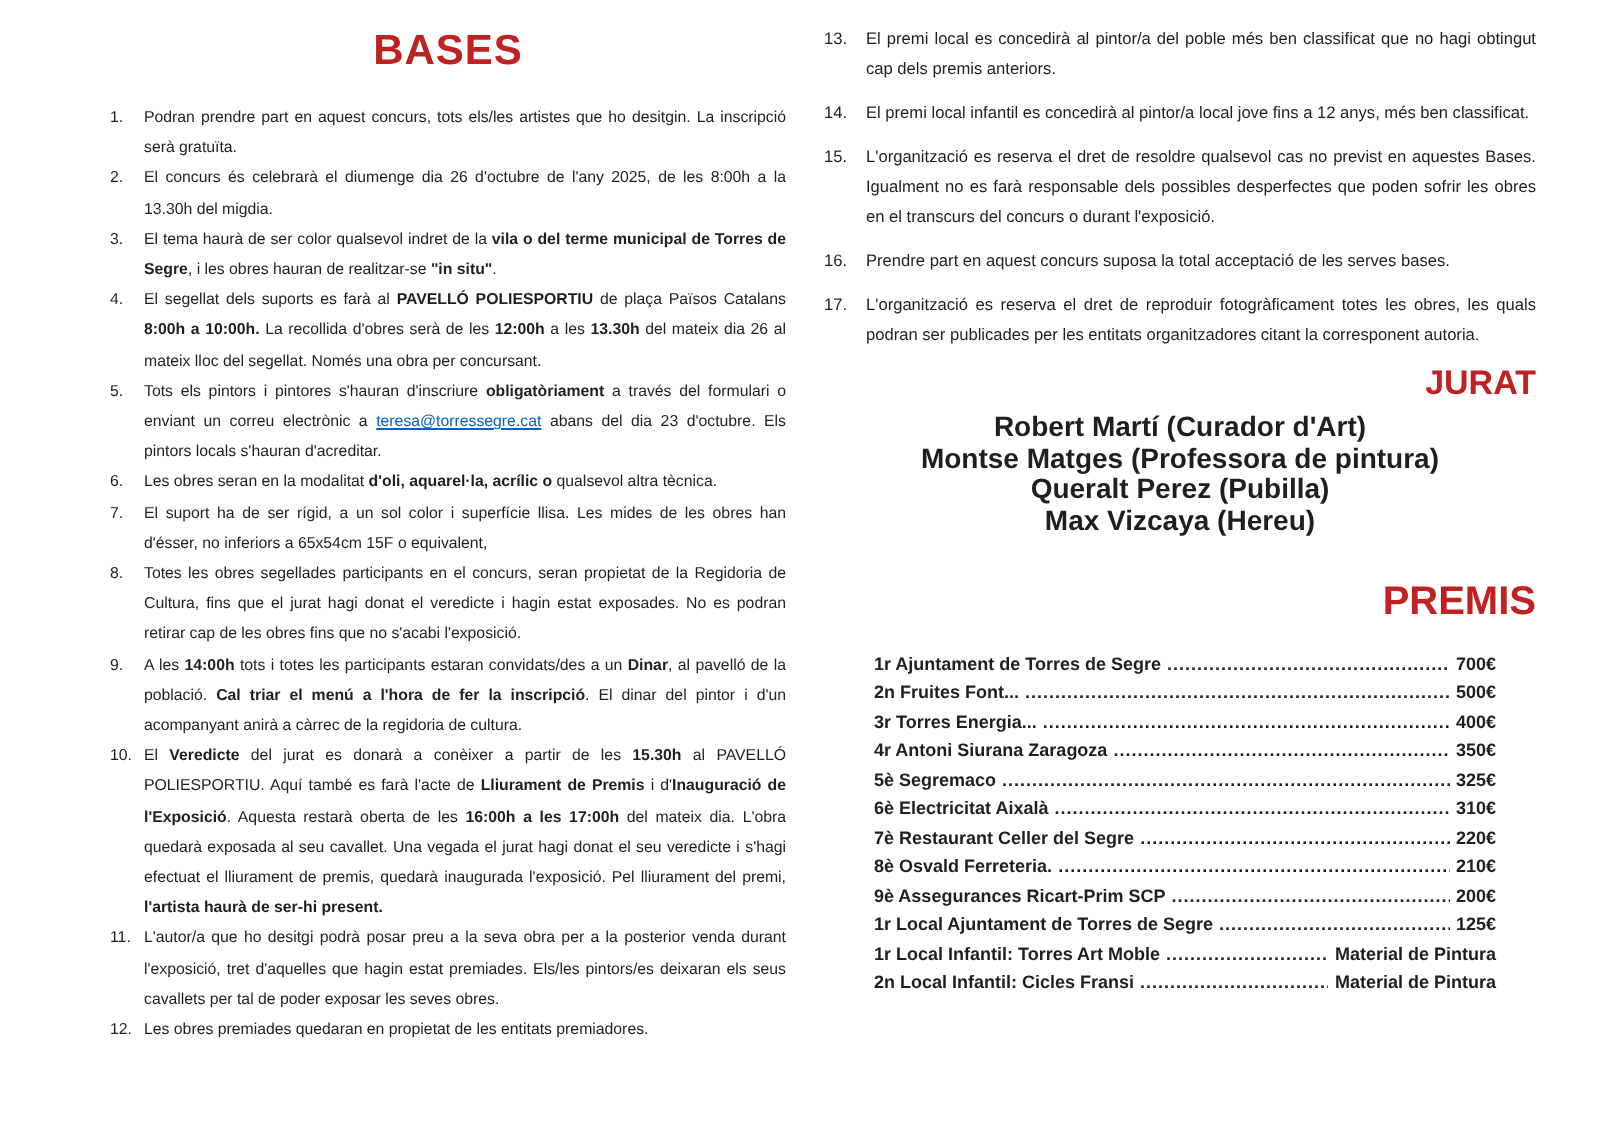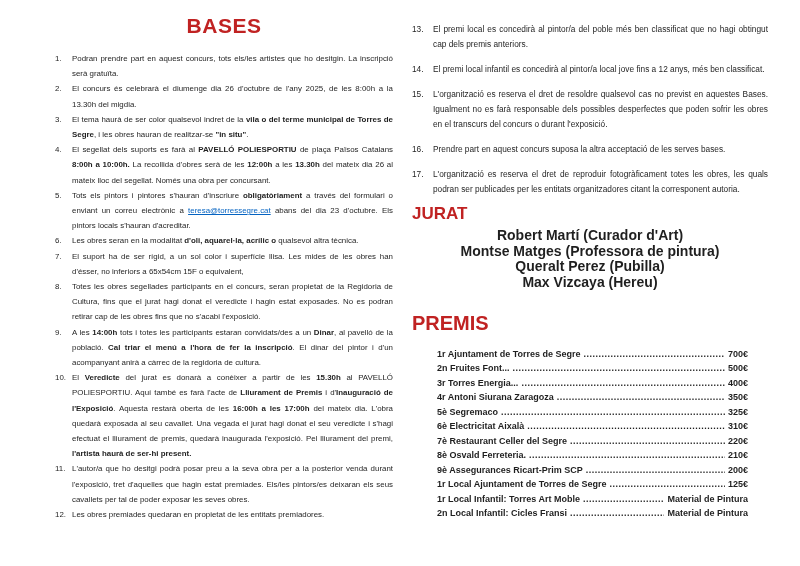--- a/index.html
+++ b/index.html
@@ -18,35 +18,35 @@
   .title{
     margin:0 0 13px 0;
     text-align:center;
     font-size:21px;
     font-weight:bold;
     color:var(--red,#c02222);
     letter-spacing:0.5px;
   }
   .subtitle{
     margin:0;
-    text-align:left;
+    text-align:right;
     font-weight:bold;
     color:var(--red,#c02222);
   }
   .jurat-title{font-size:17px;margin:4px 0 4px 0;}
   .premis-title{font-size:20px;margin:22px 0 9px 0;}
 
   .items{font-size:7.9px;line-height:15.2px;}
   .items-right{font-size:8.3px;line-height:15px;}
   .item{
     position:relative;
     padding-left:17px;
     text-align:justify;
   }
-  .items-right .item{padding-left:21px;margin-bottom:7px;margin-top:10px;}
+  .items-right .item{padding-left:21px;margin-bottom:7px;}
   .item .num{position:absolute;left:0;top:0;}
   .b{font-weight:bold;}
   a.email{
     color:var(--blue,#0563C1);
     text-decoration:underline;
     cursor:pointer;
   }
 
   .jurat{
     text-align:center;
@@ -95,21 +95,21 @@
         <div class="item"><span class="num">11.</span><span><span>L'autor/a que ho desitgi podrà posar preu a la seva obra per a la posterior venda durant l'exposició, tret d'aquelles que hagin estat premiades. Els/les pintors/es deixaran els seus cavallets per tal de poder exposar les seves obres.</span></span></div>
         <div class="item"><span class="num">12.</span><span><span>Les obres premiades quedaran en propietat de les entitats premiadores.</span></span></div>
       </div>
   </section>
 
   <section class="col col-right">
     <div id="list-right" class="items items-right">
         <div class="item"><span class="num">13.</span><span><span>El premi local es concedirà al pintor/a del poble més ben classificat que no hagi obtingut cap dels premis anteriors.</span></span></div>
         <div class="item"><span class="num">14.</span><span><span>El premi local infantil es concedirà al pintor/a local jove fins a 12 anys, més ben classificat.</span></span></div>
         <div class="item"><span class="num">15.</span><span><span>L'organització es reserva el dret de resoldre qualsevol cas no previst en aquestes Bases. Igualment no es farà responsable dels possibles desperfectes que poden sofrir les obres en el transcurs del concurs o durant l'exposició.</span></span></div>
-        <div class="item"><span class="num">16.</span><span><span>Prendre part en aquest concurs suposa la altra acceptació de les serves bases.</span></span></div>
+        <div class="item"><span class="num">16.</span><span><span>Prendre part en aquest concurs suposa la total acceptació de les serves bases.</span></span></div>
         <div class="item"><span class="num">17.</span><span><span>L'organització es reserva el dret de reproduir fotogràficament totes les obres, les quals podran ser publicades per les entitats organitzadores citant la corresponent autoria.</span></span></div>
       </div>
 
     <h2 class="subtitle jurat-title">JURAT</h2>
     <div id="jurat-members" class="jurat">
         <div>Robert Martí (Curador d'Art)</div>
         <div>Montse Matges (Professora de pintura)</div>
         <div>Queralt Perez (Pubilla)</div>
         <div>Max Vizcaya (Hereu)</div>
       </div>

